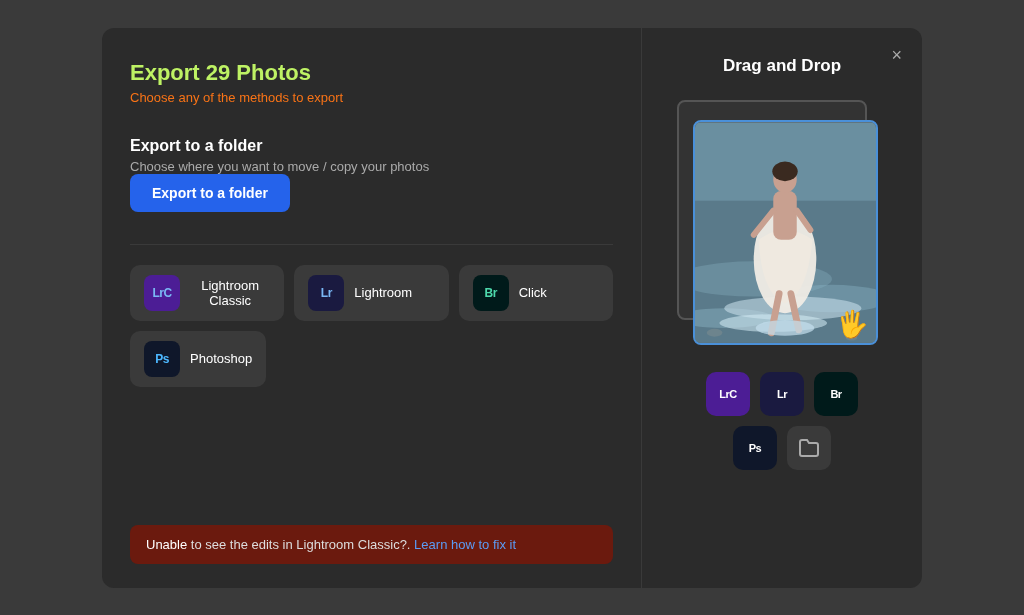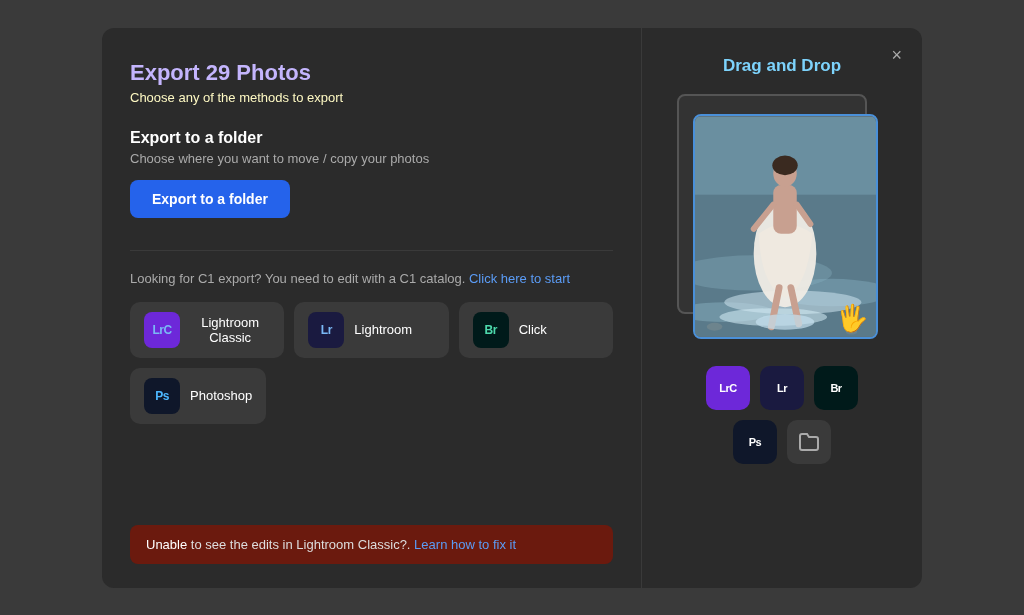--- a/index.html
+++ b/index.html
@@ -50,45 +50,44 @@
       color: #aaa;
       font-size: 18px;
       cursor: pointer;
       line-height: 1;
       padding: 4px;
     }
 
     .modal-title {
       font-size: 22px;
       font-weight: 700;
-      color: #c4b5fd;
+      color: #bef264;
       margin-bottom: 4px;
     }
 
     .modal-subtitle {
       font-size: 13px;
-      color: #fef9c3;
-      margin-bottom: 24px;
+      color: #f97316;
+      margin-bottom: 32px;
     }
 
     .section {
       margin-bottom: 28px;
     }
 
     .section-title {
       font-size: 16px;
       font-weight: 700;
       color: #fff;
       margin-bottom: 4px;
     }
 
     .section-desc {
       font-size: 13px;
       color: #aaa;
-      margin-bottom: 14px;
     }
 
     .export-folder-btn {
       background: #2563eb;
       color: #fff;
       border: none;
       border-radius: 8px;
       padding: 11px 22px;
       font-size: 14px;
       font-weight: 600;
@@ -146,44 +145,44 @@
       display: flex;
       align-items: center;
       justify-content: center;
       font-size: 12px;
       font-weight: 800;
       color: #fff;
       flex-shrink: 0;
       letter-spacing: -0.5px;
     }
 
-    .icon-lrc { background: #6d28d9; color: #7ab8f5; text-align: center; }
+    .icon-lrc { background: #4c1d95; color: #7ab8f5; text-align: center; }
     .icon-lr  { background: #1a1a40; color: #7ab8f5; }
     .icon-br  { background: #001a1a; color: #4dd9ac; text-align: right; }
     .icon-ps  { background: #0f172a; color: #4db8ff; }
 
     .warning-bar {
       background: #6b1a0e;
       border-radius: 8px;
       padding: 12px 16px;
       font-size: 13px;
       color: #ddd;
       margin-top: auto;
     }
 
     .warning-bar strong { color: #fff; font-weight: 400; }
     .warning-bar a { color: #5b9cf6; text-decoration: none; margin-top: 13px; }
 
     
     .drag-title {
       font-size: 17px;
       font-weight: 700;
-      color: #7dd3fc;
+      color: #ffffff;
       text-align: center;
-      margin-bottom: 18px;
+      margin-bottom: 24px;
     }
 
     .drag-desc {
       font-size: 12px;
       color: #aaa;
       text-align: center;
       line-height: 1.5;
       margin-bottom: 20px;
     }
 
@@ -280,24 +279,20 @@
 
     <div class="section">
       <div class="section-title">Export to a folder</div>
       <div class="section-desc">Choose where you want to move / copy your photos</div>
       <button class="export-folder-btn">Export to a folder</button>
     </div>
 
     <hr class="divider">
 
     <div class="section">
-      <div class="one-click-desc">
-        <span>Looking for C1 export? You need to edit with a C1 catalog.</span>
-        <a href="#">Click here to start</a>
-      </div>
 
       <div class="app-grid">
         <button class="app-btn">
           <div class="app-icon icon-lrc">LrC</div>
           <span>Lightroom Classic</span>
         </button>
         <button class="app-btn">
           <div class="app-icon icon-lr">Lr</div>
           <span>Lightroom</span>
         </button>

